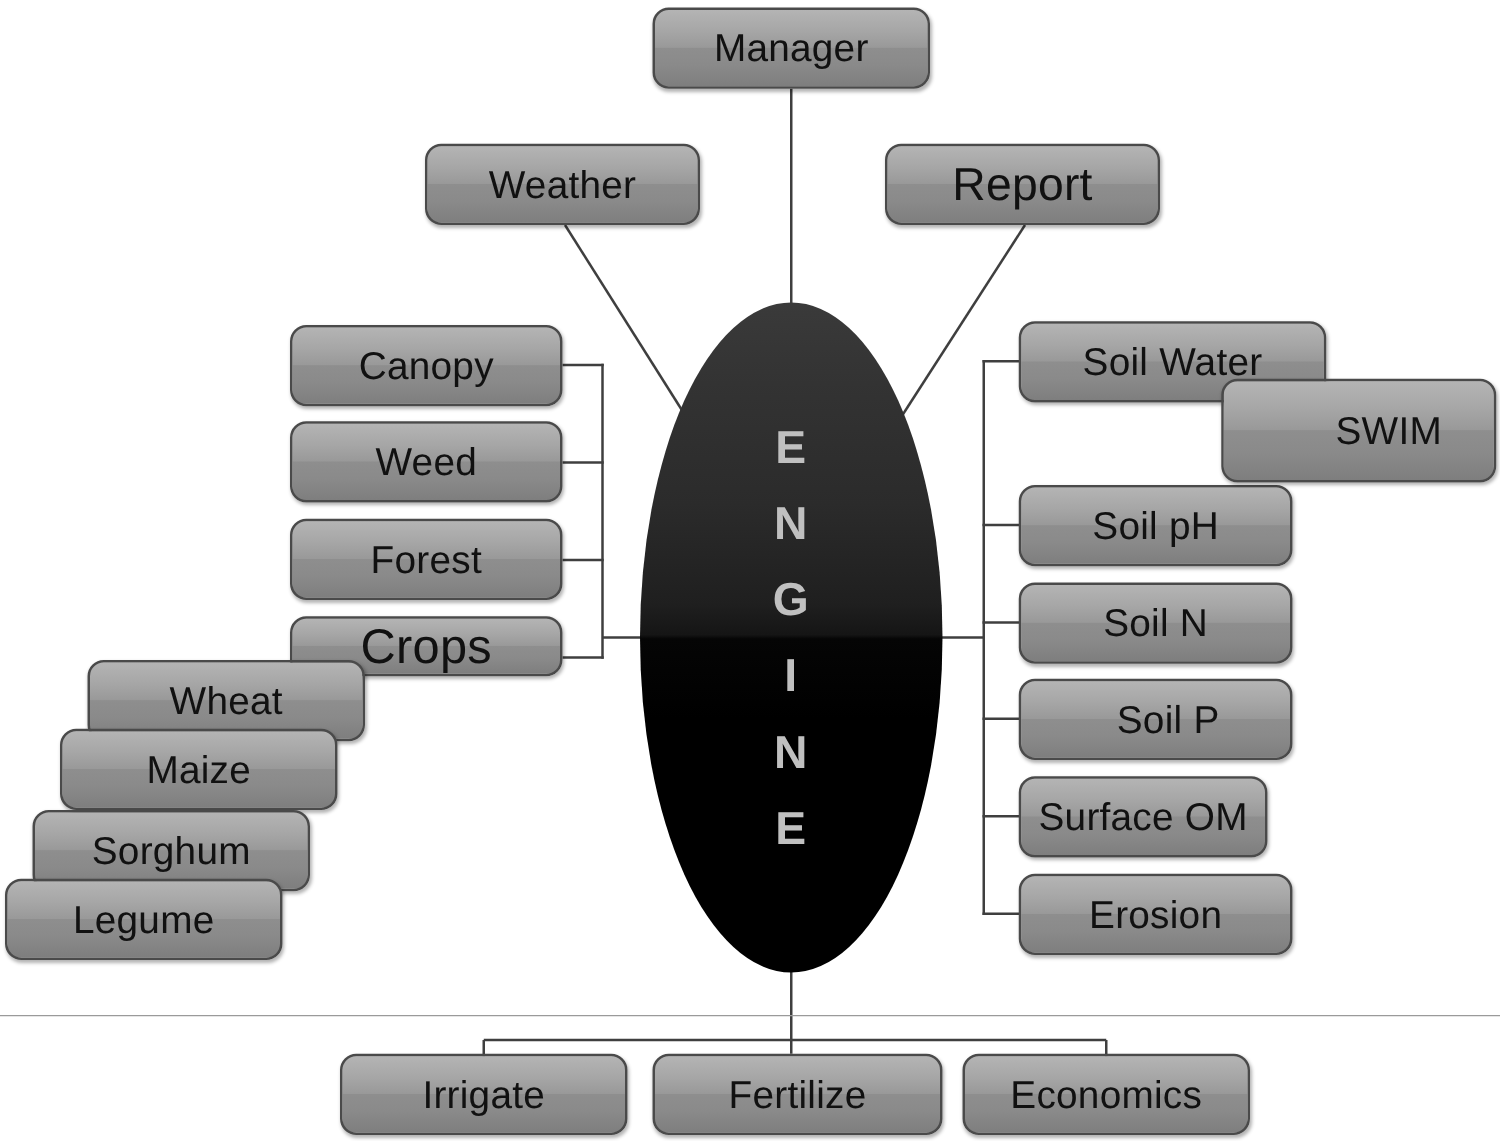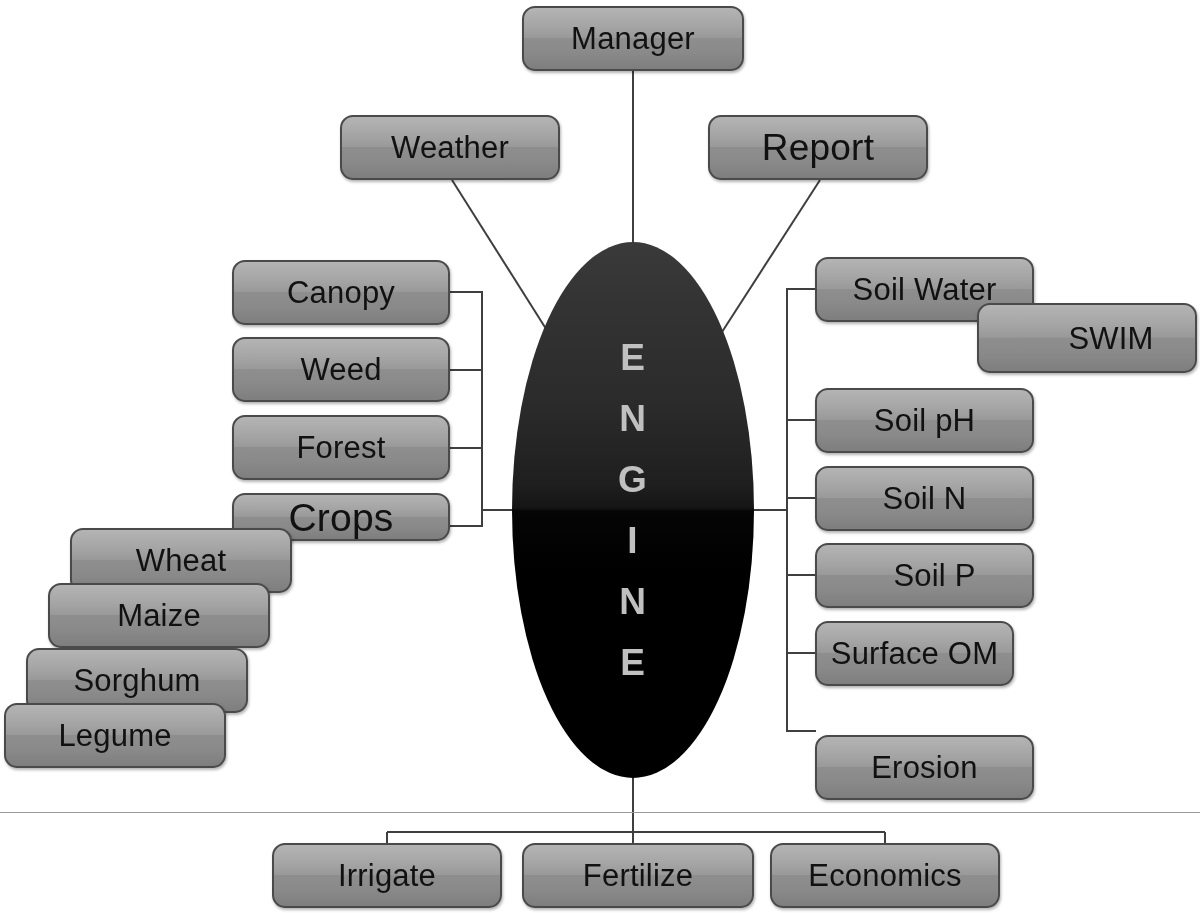--- a/index.html
+++ b/index.html
@@ -175,39 +175,39 @@
   <div class="node" style="z-index: 12; left: 48px; top: 583px; width: 222px; height: 65px; font-size: 31px;">
     <span>Maize</span>
   </div>
   <div class="node" style="z-index: 13; left: 26px; top: 648px; width: 222px; height: 65px; font-size: 31px;">
     <span>Sorghum</span>
   </div>
   <div class="node" style="z-index: 14; left: 4px; top: 703px; width: 222px; height: 65px; font-size: 31px;">
     <span>Legume</span>
   </div>
 
-  <div class="node" style="z-index: 6; left: 815px; top: 257px; width: 219px; height: 65px; font-size: 31px;">
+  <div class="node" style="z-index: 6; left: 815px; top: 257px; width: 246px; height: 65px; font-size: 31px;">
     <span>Soil Water</span>
   </div>
-  <div class="node" style="z-index: 7; left: 977px; top: 303px; width: 220px; height: 70px; font-size: 31px; padding-left: 48px;">
+  <div class="node" style="z-index: 7; left: 977px; top: 303px; width: 220px; height: 83px; font-size: 31px; padding-left: 48px;">
     <span>SWIM</span>
   </div>
   <div class="node" style="z-index: 6; left: 815px; top: 388px; width: 219px; height: 65px; font-size: 31px; justify-content: center;">
     <span>Soil pH</span>
   </div>
   <div class="node" style="z-index: 6; left: 815px; top: 466px; width: 219px; height: 65px; font-size: 31px;">
     <span>Soil N</span>
   </div>
   <div class="node" style="z-index: 6; left: 815px; top: 543px; width: 219px; height: 65px; font-size: 31px; padding-left: 20px;">
     <span>Soil P</span>
   </div>
   <div class="node" style="z-index: 6; left: 815px; top: 621px; width: 199px; height: 65px; font-size: 31px;">
     <span>Surface OM</span>
   </div>
-  <div class="node" style="z-index: 6; left: 815px; top: 699px; width: 219px; height: 65px; font-size: 31px; margin-top: 36px;">
+  <div class="node" style="z-index: 6; left: 815px; top: 699px; width: 219px; height: 65px; font-size: 31px;">
     <span>Erosion</span>
   </div>
 
   <div class="node" style="left: 272px; top: 843px; width: 230px; height: 65px; font-size: 31px;">
     <span>Irrigate</span>
   </div>
   <div class="node" style="left: 522px; top: 843px; width: 232px; height: 65px; font-size: 31px;">
     <span>Fertilize</span>
   </div>
   <div class="node" style="left: 770px; top: 843px; width: 230px; height: 65px; font-size: 31px;">

